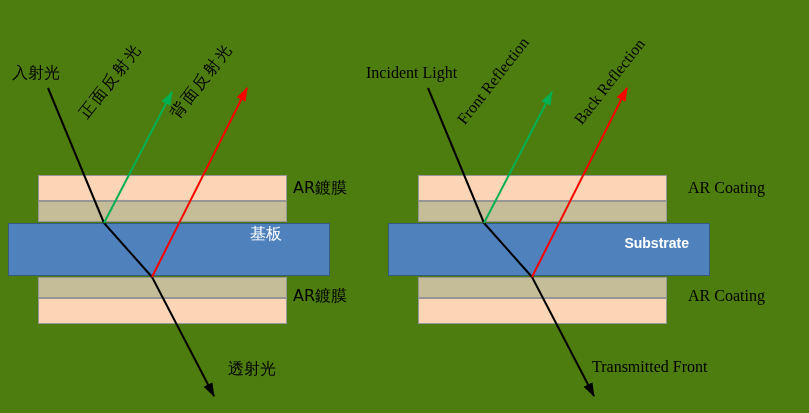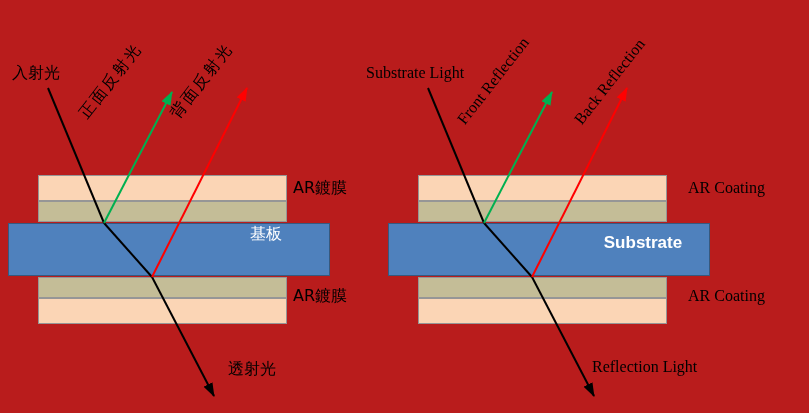--- a/index.html
+++ b/index.html
@@ -1,19 +1,19 @@
 <!DOCTYPE html>
 <html><head>
 <meta charset="utf-8">
 <style>
   * { margin:0; padding:0; box-sizing:border-box; }
   html,body { background:#ffffff; }
   body { font-family:"Liberation Sans","DejaVu Sans",sans-serif; }
 
-  .canvas { position:relative; width:809px; height:413px; background:#b91c1c; overflow:hidden; }
+  .canvas { position:relative; width:809px; height:413px; background:#4d7c0f; overflow:hidden; }
 
   .layer { position:absolute; }
   .layer.orange { background:#fbd5b5; border:1px solid #969696; }
   .layer.tan    { background:#c4bd97; border:1px solid #969696; }
   .layer.blue   { background:#4f81bd; border:1px solid #36597f; }
 
   .lbl { position:absolute; color:#000; font-size:16px; line-height:18px; white-space:nowrap; }
   .zh  { font-family:"DejaVu Sans","Liberation Sans",sans-serif; }
   .en  { font-family:"Liberation Serif","DejaVu Serif",serif; }
   .rot { transform:rotate(-52deg); transform-origin:left bottom; }
@@ -43,21 +43,21 @@
   #p1-coat-bot-lbl    { left:293px; top:287px; }
   #p1-transmitted-lbl { left:228px; top:360px;text-align:right; }
 
   
   #p2-incident-lbl    { left:366px; top:64px; }
   #p2-front-lbl       { left:468px; top:110px; }
   #p2-back-lbl        { left:585px; top:110px; }
   #p2-coat-top-lbl    { left:688px; top:179px; }
   #p2-substrate-lbl   { left:597px; top:233px; width:92px;
                         font-family:"Liberation Sans",sans-serif;
-                        font-weight:bold; font-size:17px; line-height:20px; }
+                        font-weight:bold; font-size:14px; line-height:20px;text-align:right; }
   #p2-coat-bot-lbl    { left:688px; top:287px; }
   #p2-transmitted-lbl { left:592px; top:358px; }
 
   svg.overlay { position:absolute; left:0; top:0; pointer-events:none; }
   .ray { fill:none; stroke-width:2; }
 </style>
 </head>
 <body>
 
 <div class="canvas">
@@ -78,27 +78,27 @@
     <div class="lbl zh" id="p1-transmitted-lbl">透射光</div>
   </div>
 
   <div>
     <div class="layer orange" id="p2-coat-top-outer"></div>
     <div class="layer tan" id="p2-coat-top-inner"></div>
     <div class="layer blue" id="p2-substrate-layer"></div>
     <div class="layer tan" id="p2-coat-bot-inner"></div>
     <div class="layer orange" id="p2-coat-bot-outer"></div>
 
-    <div class="lbl en" id="p2-incident-lbl">Substrate Light</div>
+    <div class="lbl en" id="p2-incident-lbl">Incident Light</div>
     <div class="lbl en rot" id="p2-front-lbl">Front Reflection</div>
     <div class="lbl en rot" id="p2-back-lbl">Back Reflection</div>
     <div class="lbl en" id="p2-coat-top-lbl">AR Coating</div>
     <div class="lbl substrate-lbl" id="p2-substrate-lbl">Substrate</div>
     <div class="lbl en" id="p2-coat-bot-lbl">AR Coating</div>
-    <div class="lbl en" id="p2-transmitted-lbl">Reflection Light</div>
+    <div class="lbl en" id="p2-transmitted-lbl">Transmitted Front</div>
   </div>
 
   <svg class="overlay" width="809" height="413" viewBox="0 0 809 413">
     <defs>
       <marker id="mk-black" markerWidth="9" markerHeight="7" refX="6.5" refY="2.5" orient="auto" markerUnits="strokeWidth">
         <path d="M0,0 L7,2.5 L0,5 Z" fill="#000000"></path>
       </marker>
       <marker id="mk-green" markerWidth="9" markerHeight="7" refX="6.5" refY="2.5" orient="auto" markerUnits="strokeWidth">
         <path d="M0,0 L7,2.5 L0,5 Z" fill="#00b050"></path>
       </marker>

